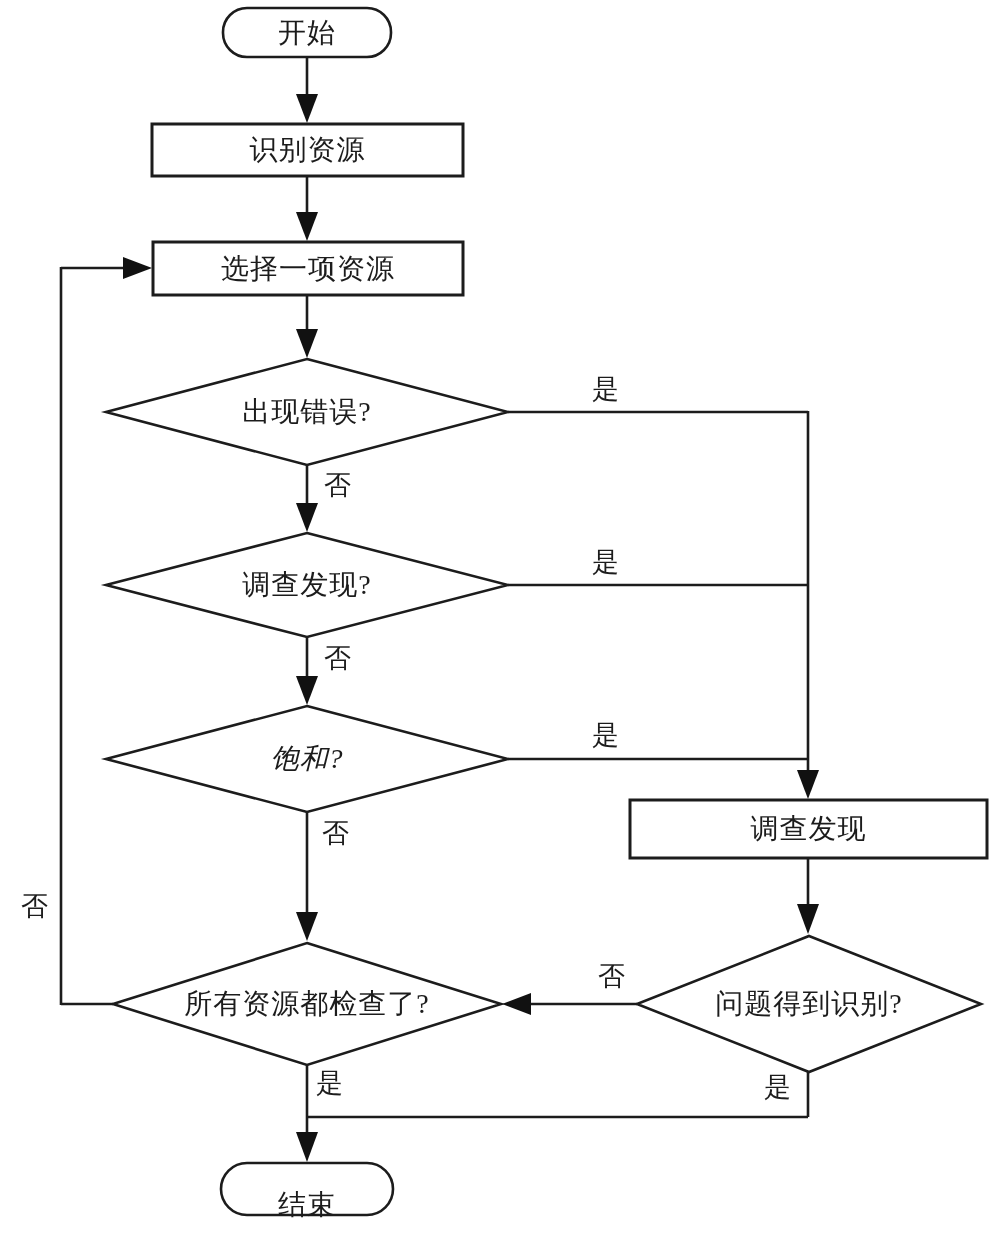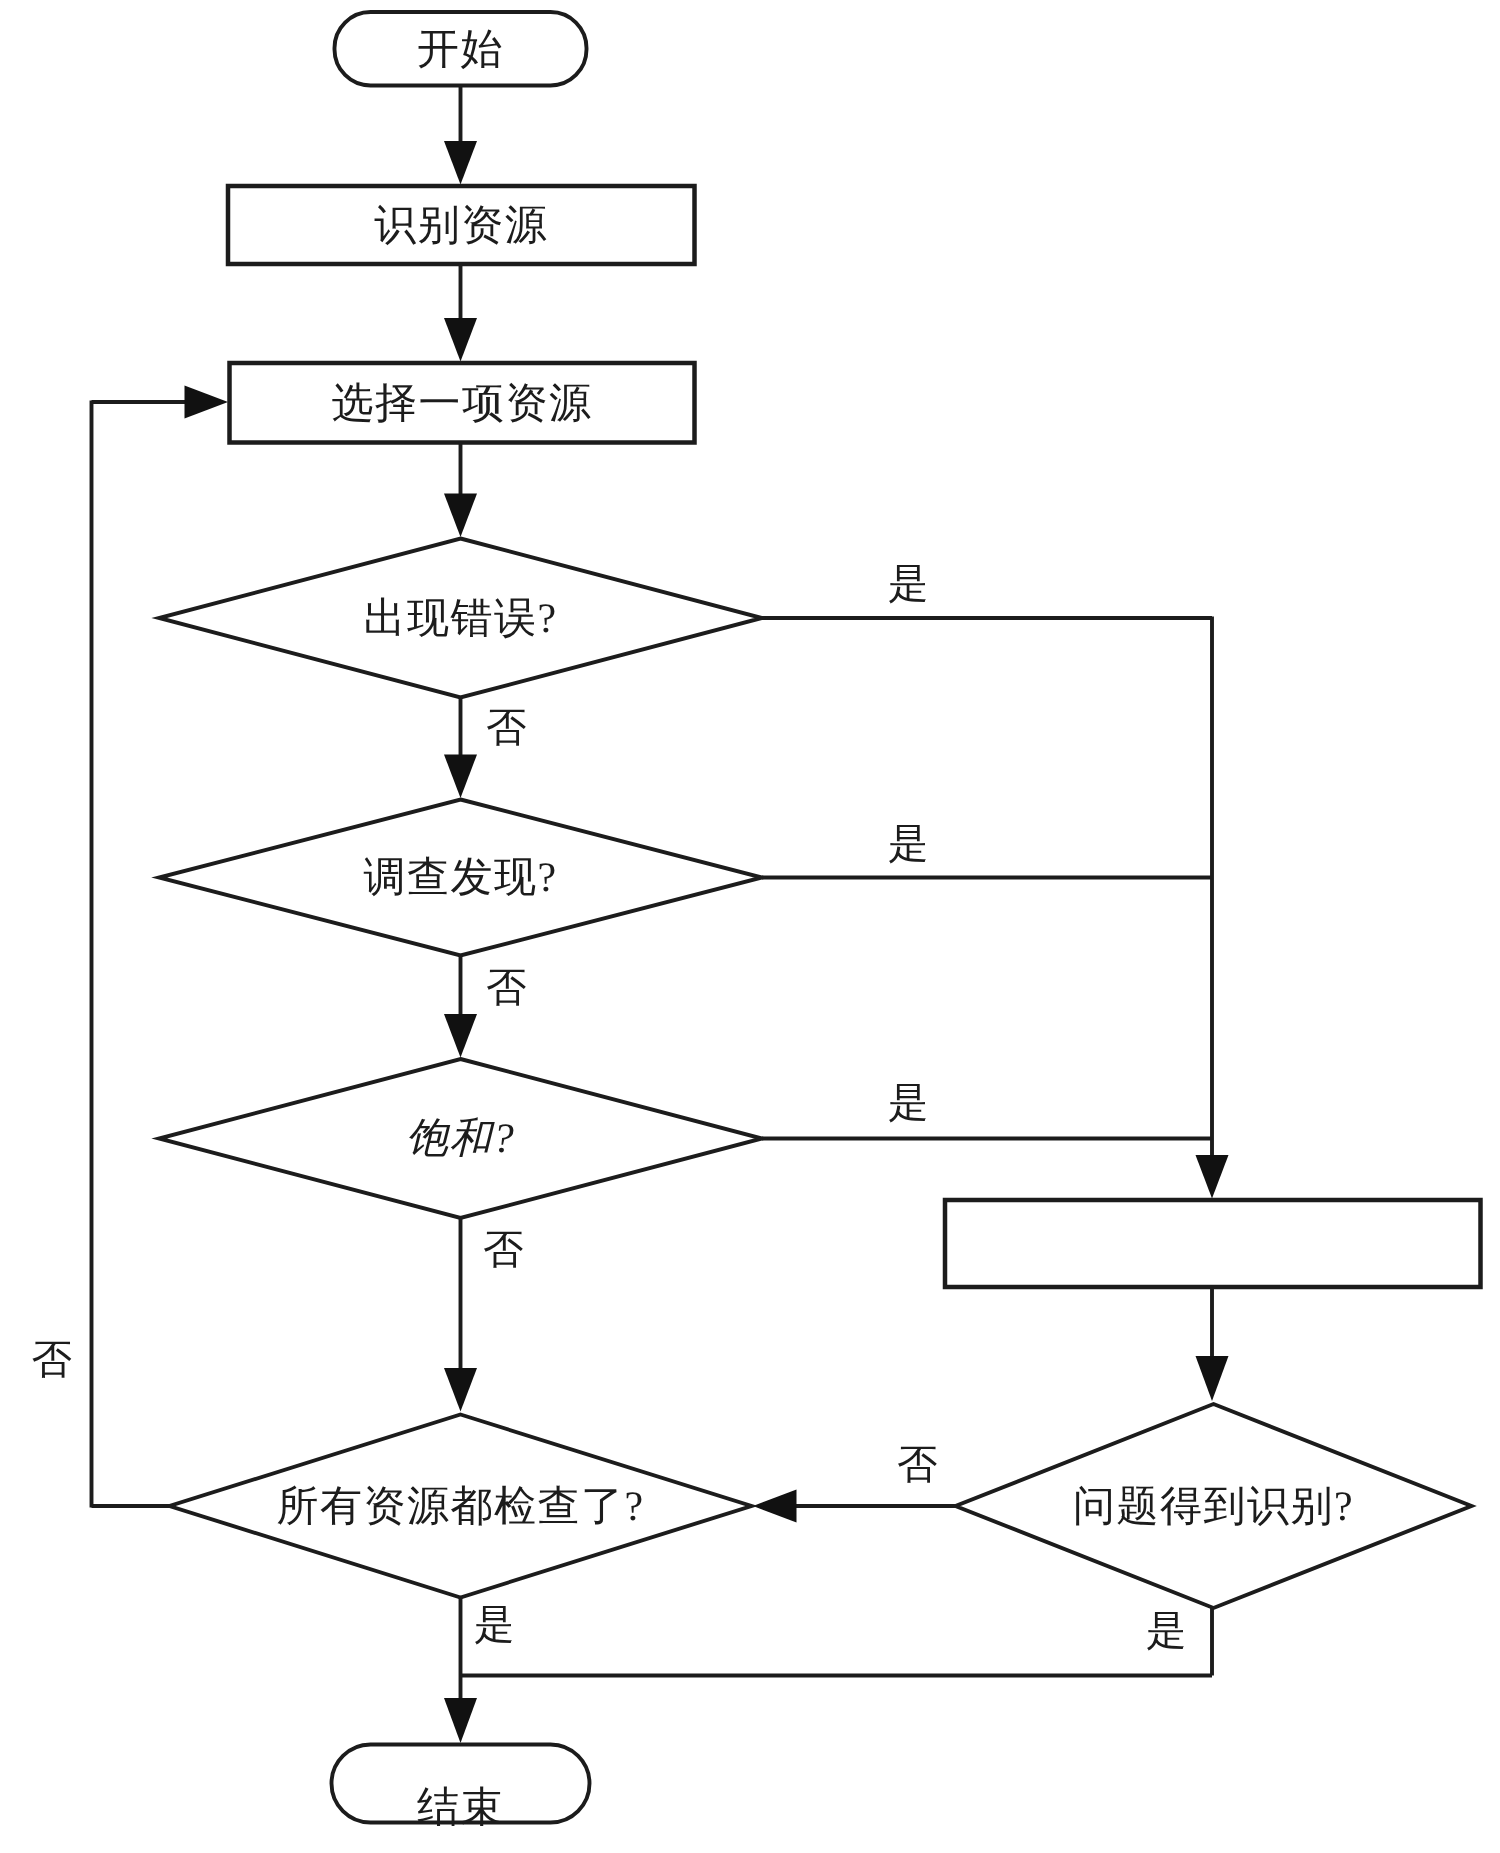--- a/index.html
+++ b/index.html
@@ -100,20 +100,21 @@
       <rect x="221" y="1163" width="172" height="52" rx="26" ry="26" stroke-width="2.6"></rect>
     </g>
   </svg>
 
   <div class="nlabel" style="left:223px; top:8px; width:168px; height:49px;">开始</div>
   <div class="nlabel" style="left:152px; top:124px; width:311px; height:52px;border-radius:23px;">识别资源</div>
   <div class="nlabel" style="left:153px; top:242px; width:310px; height:53px;">选择一项资源</div>
   <div class="nlabel" style="left:107px; top:359px; width:400px; height:106px;">出现错误?</div>
   <div class="nlabel" style="left:107px; top:533px; width:400px; height:104px;">调查发现?</div>
   <div class="nlabel" style="left:107px; top:706px; width:400px; height:106px;font-style:italic;">饱和?</div>
+  <div class="nlabel" style="left:630px; top:800px; width:357px; height:58px;">调查发现</div>
   <div class="nlabel" style="left:637px; top:936px; width:344px; height:136px;">问题得到识别?</div>
   <div class="nlabel" style="left:113px; top:943px; width:388px; height:122px;font-family:Liberation Serif, serif;">所有资源都检查了?</div>
   <div class="nlabel" style="left:221px; top:1163px; width:172px; height:52px;margin-top:16px;">结束</div>
 
   <div class="elabel" style="left:592px; top:376px;">是</div>
   <div class="elabel" style="left:592px; top:549px;">是</div>
   <div class="elabel" style="left:592px; top:722px;">是</div>
   <div class="elabel" style="left:324px; top:472px;">否</div>
   <div class="elabel" style="left:324px; top:645px;">否</div>
   <div class="elabel" style="left:322px; top:820px;">否</div>

